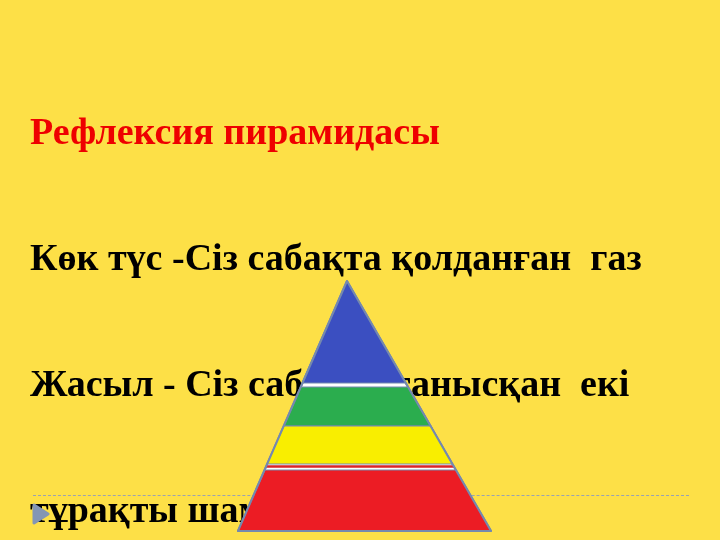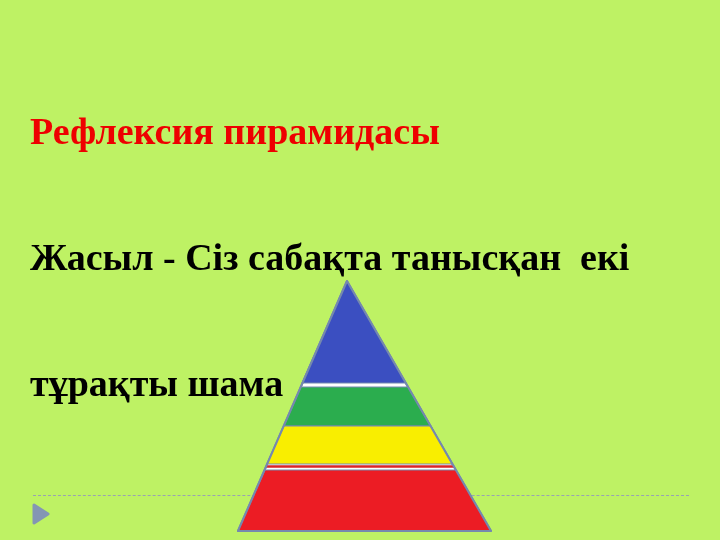--- a/index.html
+++ b/index.html
@@ -1,20 +1,20 @@
 <!DOCTYPE html>
 <html><head>
 <meta charset="utf-8">
 <style>
   html,body{margin:0;padding:0;}
   body{
     width:720px;height:540px;overflow:hidden;background:#ffffff;
     font-family:"Liberation Serif","DejaVu Serif",serif;
   }
-  .slide{position:relative;width:720px;height:540px;background:#bef264;}
+  .slide{position:relative;width:720px;height:540px;background:#fde047;}
   .textblock{
     position:absolute;left:30px;top:26px;width:660px;
     font-weight:bold;font-size:38px;line-height:42px;
     white-space:pre;letter-spacing:0;
   }
   .title-line{font-weight:bold;}
   .body-line{color:#000;}
   .divider{
     position:absolute;left:33px;top:495px;width:656px;height:0;
     border-top:1px dashed #98a2b3;
@@ -22,20 +22,21 @@
   .pyr-svg{position:absolute;left:0;top:0;}
   .arrow-svg{position:absolute;left:31px;top:503px;}
 </style>
 </head>
 <body>
 
 <div class="slide">
 
   <div class="textblock">
     <div class="title-line" style="color: rgb(238, 0, 0);">Рефлексия пирамидасы</div>
+    <div class="body-line" style="color: rgb(0, 0, 0);">Көк түс -Сіз сабақта қолданған  газ</div>
     <div class="body-line" style="color: rgb(0, 0, 0);">Жасыл - Сіз сабақта танысқан  екі</div>
     <div class="body-line" style="color: rgb(0, 0, 0);">тұрақты шама</div>
     
     
     
   </div>
 
   <div class="divider" style="border-top-color: rgb(152, 162, 179);"></div>
 
   <svg class="pyr-svg" width="720" height="540" viewBox="0 0 720 540">

